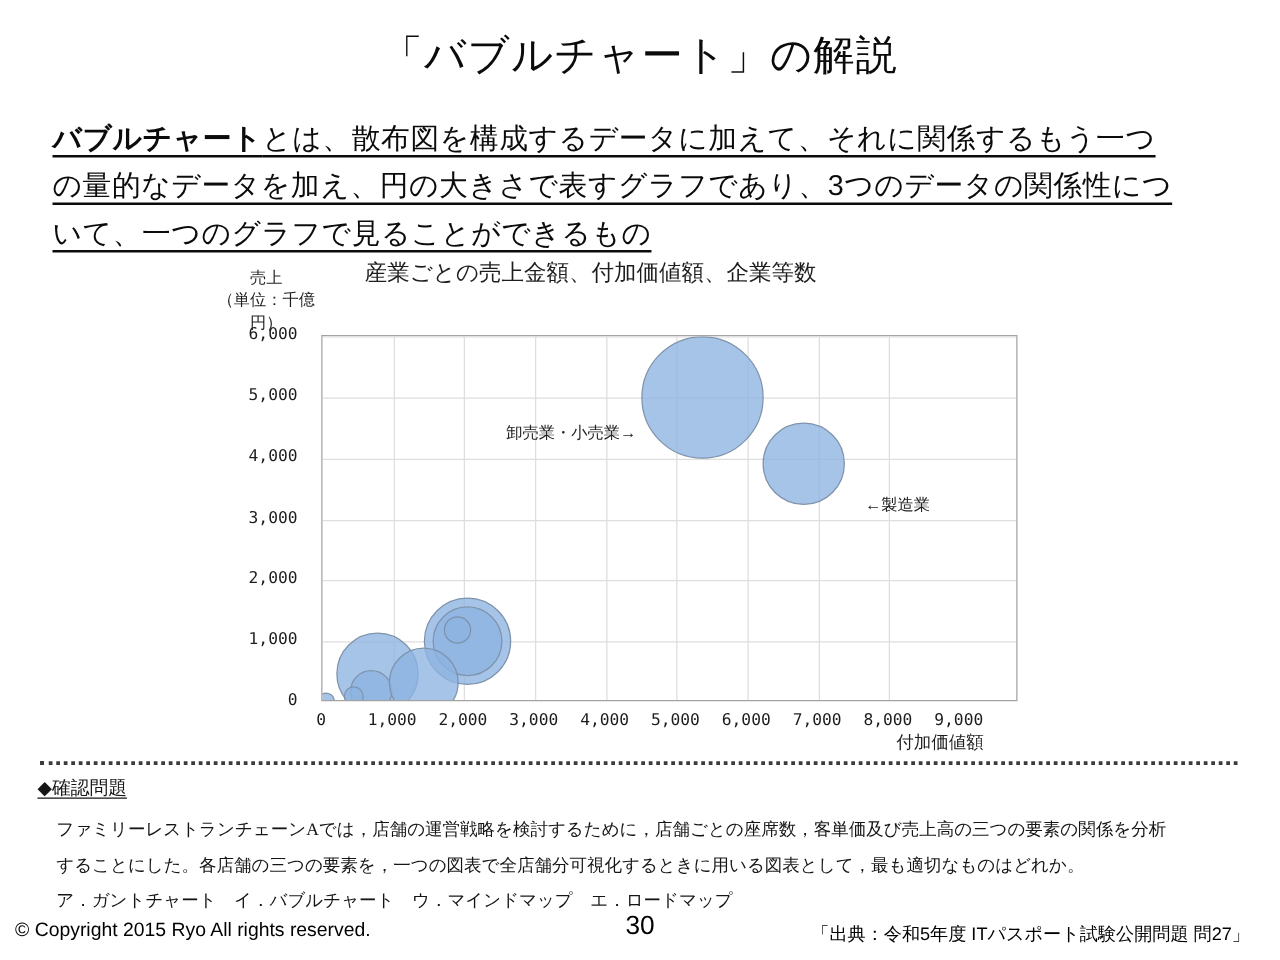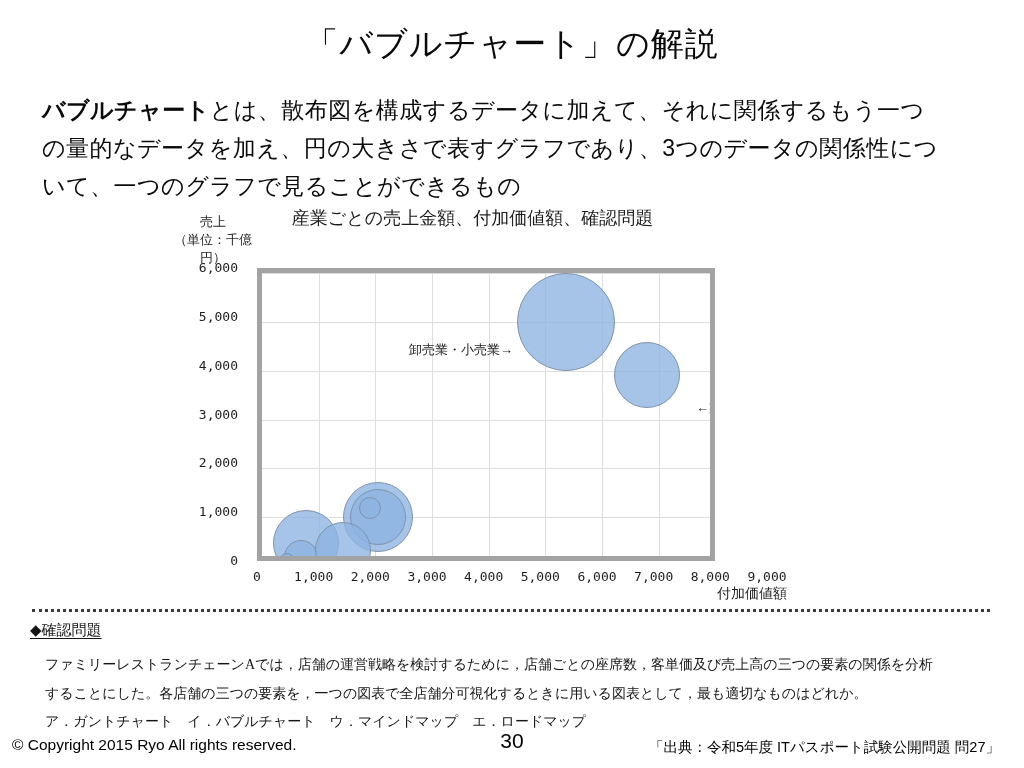--- a/index.html
+++ b/index.html
@@ -5,29 +5,29 @@
   * { margin:0; padding:0; box-sizing:border-box; }
   html,body { background:#fff; }
   body { width:1024px; height:768px; font-family:"Liberation Sans","DejaVu Sans",sans-serif; color:#111; }
   .slide { position:relative; width:1024px; height:768px; background:#ffffff; overflow:hidden; }
 
   .page-title { position:absolute; top:22px; left:0; width:100%; text-align:center;
     font-size:33px; font-weight:500; letter-spacing:1px; color:#0b0b0b; }
 
   .intro { position:absolute; left:42px; top:93px; width:940px; font-size:23px; letter-spacing:0.5px; color:#0b0b0b; }
   .intro-line { height:38px; line-height:34px; }
-  .intro-line .u { text-underline-offset:6px; text-decoration-thickness:1.5px; }
+  .intro-line .u { text-decoration:underline; text-underline-offset:6px; text-decoration-thickness:1.5px; }
   .term { font-weight:bold; }
 
   
   .chart { position:absolute; left:165px; top:204px; width:615px; height:400px; }
   .chart-title { position:absolute; top:2px; left:0; width:100%; text-align:center; font-size:18px; color:#1d1d1d; }
   .y-label { position:absolute; left:0; top:9px; width:96px; text-align:center; font-size:13px; line-height:18px; color:#1d1d1d; }
-  .plot { position:absolute; left:92px; top:64px; width:458px; height:293px;
-    border:5px solid #a3a3a3; overflow:hidden; background:#fff; }
+  .plot { position:absolute; left:92px; top:64px; width:557px; height:293px;
+    border:1px solid #a3a3a3; overflow:hidden; background:#fff; }
   .grid-v { position:absolute; top:0; width:1px; height:100%; }
   .grid-h { position:absolute; left:0; height:1px; width:100%; }
   .bubble { position:absolute; border-radius:50%; }
   .anno { position:absolute; font-size:13px; color:#222; white-space:nowrap; }
   .x-tick { position:absolute; width:64px; text-align:center; font-size:13px; color:#1d1d1d;
     font-family:"DejaVu Sans Mono",monospace; }
   .y-tick { position:absolute; width:58px; text-align:right; font-size:13px; color:#1d1d1d;
     font-family:"DejaVu Sans Mono",monospace; }
   .x-label { position:absolute; top:381px; left:462px; width:160px; text-align:right; font-size:14px; color:#1d1d1d; }
 
@@ -55,21 +55,21 @@
 
   <div class="page-title">「バブルチャート」の解説</div>
 
   <div class="intro">
     <div class="intro-line"><span class="u"><span class="term">バブルチャート</span><span>とは、散布図を構成するデータに加えて、それに関係するもう一つ</span></span></div>
     <div class="intro-line"><span class="u">の量的なデータを加え、円の大きさで表すグラフであり、3つのデータの関係性につ</span></div>
     <div class="intro-line"><span class="u">いて、一つのグラフで見ることができるもの</span></div>
   </div>
 
   <div class="chart" id="chart">
-    <div class="chart-title">産業ごとの売上金額、付加価値額、確認問題</div>
+    <div class="chart-title">産業ごとの売上金額、付加価値額、企業等数</div>
     <div class="y-label">
       <div>売上</div>
       <div>（単位：千億円）</div>
     </div>
     <div class="plot" id="plot">
         <div class="grid-v" style="left: 56.7px; background: rgb(222, 222, 222);"></div>
         <div class="grid-v" style="left: 113.3px; background: rgb(222, 222, 222);"></div>
         <div class="grid-v" style="left: 170px; background: rgb(222, 222, 222);"></div>
         <div class="grid-v" style="left: 226.7px; background: rgb(222, 222, 222);"></div>
         <div class="grid-v" style="left: 283.3px; background: rgb(222, 222, 222);"></div>

